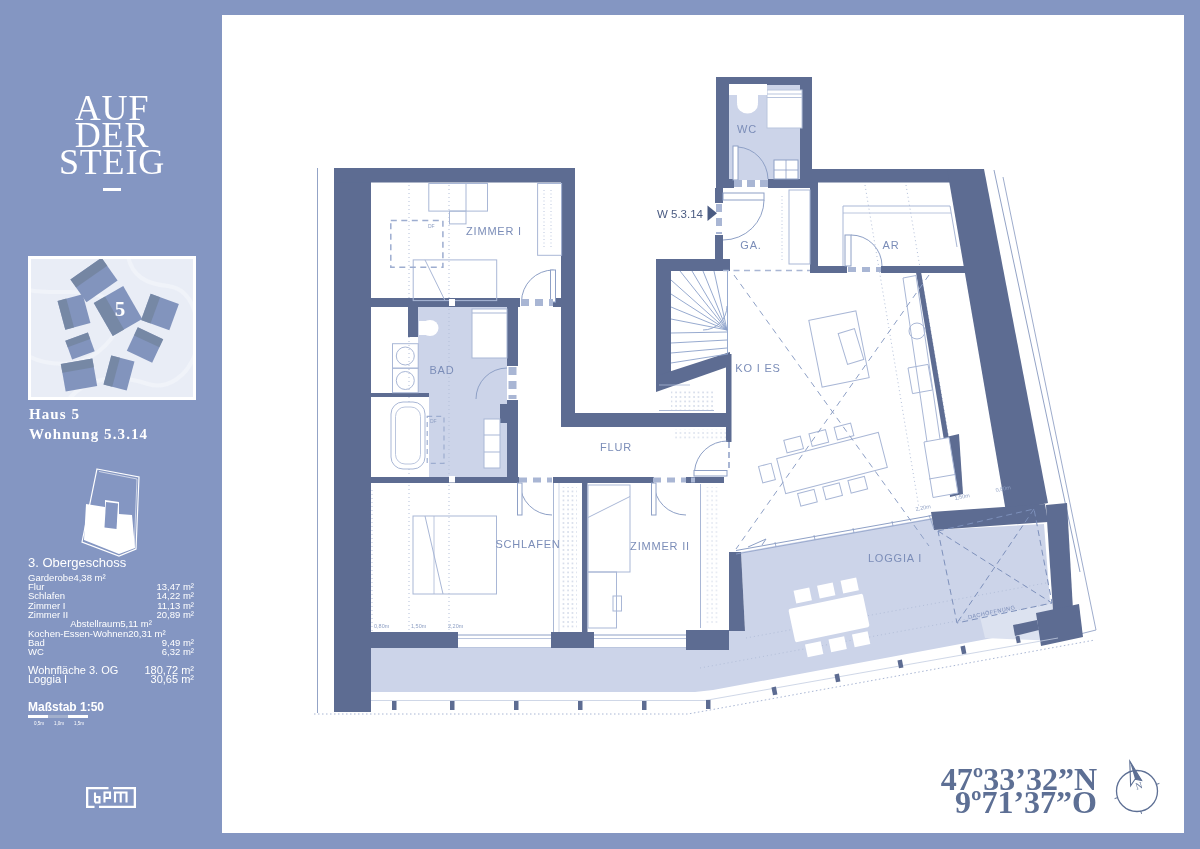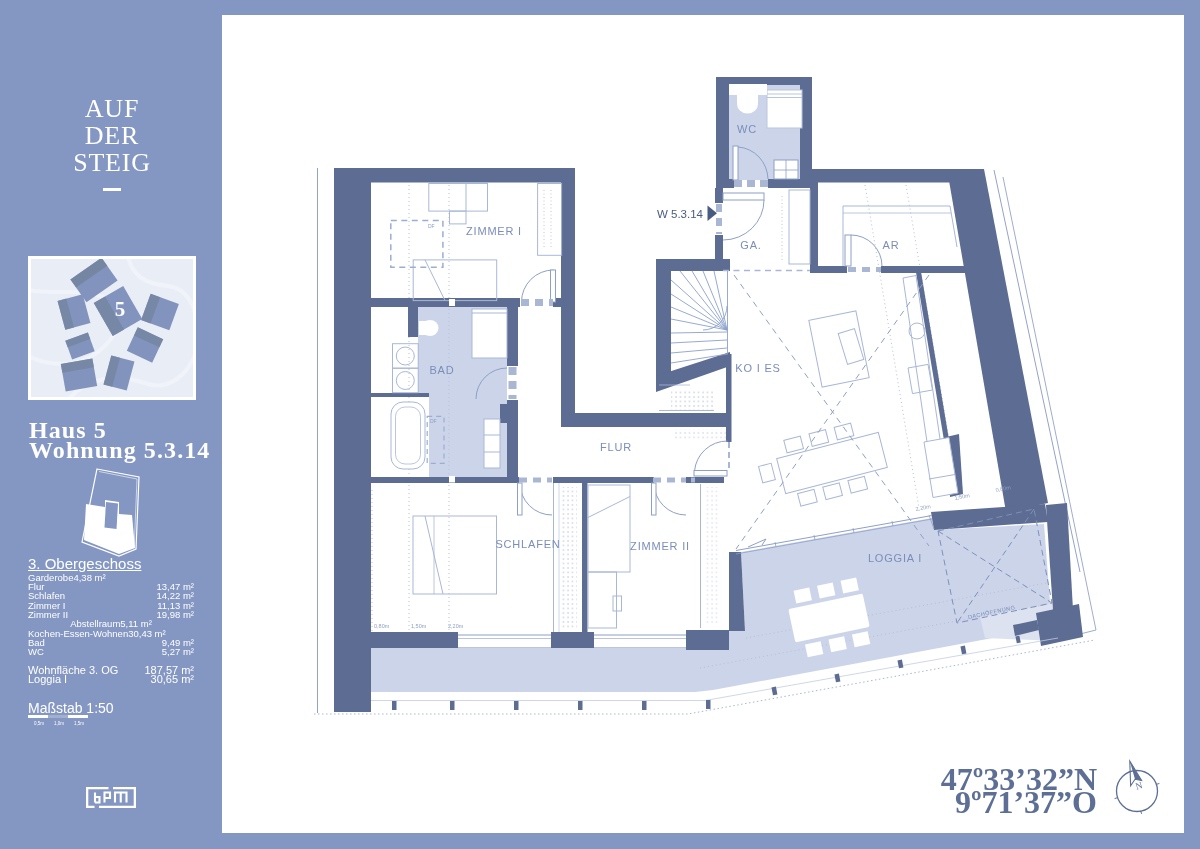--- a/index.html
+++ b/index.html
@@ -6,21 +6,21 @@
   body{width:1200px;height:849px;background:#8496c2;position:relative;overflow:hidden;
        font-family:"Liberation Sans",sans-serif;}
   .abs{position:absolute;}
 </style>
 </head>
 <body>
 
 <div class="abs" style="left:222px;top:15px;width:962px;height:818px;background:#ffffff;"></div>
 
 <div class="abs" style="left:1px;top:95px;width:222px;text-align:center;color:#ffffff;
-     font-family:'Liberation Serif',serif;font-size:26px;line-height:27px;letter-spacing:0.8px;">AUF<br>DER<br>STEIG</div>
+     font-family:'Liberation Serif',serif;font-size:36px;line-height:27px;letter-spacing:0.8px;">AUF<br>DER<br>STEIG</div>
 
 <div class="abs" style="left:103px;top:188px;width:18px;height:3px;background:#ffffff;"></div>
 
 <svg class="abs" style="left:28px;top:256px;" width="168" height="144" viewBox="0 0 168 144">
   <rect x="0" y="0" width="168" height="144" fill="#e9edf6"></rect>
 
   <g stroke="#f6f8fc" stroke-width="4" fill="none" opacity="0.55">
     <path d="M0,34 C30,40 60,30 80,44 C100,58 90,80 70,96 C50,112 20,110 0,100"></path>
     <path d="M40,144 C60,120 90,118 120,128 C140,134 160,120 168,96"></path>
     <path d="M100,0 C104,20 118,28 140,30 C156,32 164,44 168,60"></path>
@@ -64,85 +64,85 @@
   <g transform="rotate(-10 51 119)">
       <rect x="35" y="105" width="32" height="28" fill="#8294bd"></rect>
       <rect x="35" y="105" width="32" height="9" fill="#73849f" opacity="0.8"></rect>
     </g>
 
   <rect x="1.5" y="1.5" width="165" height="141" fill="none" stroke="#ffffff" stroke-width="3"></rect>
 
   <text x="92" y="60" text-anchor="middle" fill="#ffffff" font-family="Liberation Serif,serif" font-size="21" font-weight="bold">5</text>
 </svg>
 
-<div class="abs" style="left:29px;top:421px;color:#ffffff;font-family:'Liberation Serif',serif;
-     font-weight:bold;font-size:24px;line-height:19.5px;letter-spacing:1.1px;">Haus 5<br>Wohnung 5.3.14</div>
+<div class="abs" style="left:29px;top:405px;color:#ffffff;font-family:'Liberation Serif',serif;
+     font-weight:bold;font-size:15px;line-height:19.5px;letter-spacing:1.1px;">Haus 5<br>Wohnung 5.3.14</div>
 
 <svg class="abs" style="left:75px;top:462px;" width="72" height="98" viewBox="0 0 72 98">
   <path d="M22,7 L64,15 L61,87 L44,94 L7,80 Z" fill="none" stroke="#ffffff" stroke-width="1.2"></path>
   <path d="M24,9.5 L62,17 L59.2,85" fill="none" stroke="#ffffff" stroke-width="0.6"></path>
 
   <path d="M9,78 L11,42 L30,45 L30,38 L44,40 L44,52 L57,53 L60,86 L44,92 Z" fill="#ffffff"></path>
 
   <path d="M31,40 L43,41.5 L41.5,67 L29.5,65.5 Z" fill="#8496c2"></path>
 </svg>
 
-<div class="abs" style="left:28px;top:555px;color:#ffffff;font-size:15px;text-decoration:underline;">3. Obergeschoss</div>
+<div class="abs" style="left:28px;top:555px;color:#ffffff;font-size:13px;">3. Obergeschoss</div>
 
 <div class="abs" style="left:28px;top:572.6px;width:166px;color:#ffffff;font-size:9.5px;line-height:9.35px;">
   <div style="display:flex;justify-content:flex-start">
       <span>Garderobe</span>
       <span>4,38 m²</span>
     </div>
   <div style="display:flex;justify-content:space-between">
       <span>Flur</span>
       <span>13,47 m²</span>
     </div>
   <div style="display:flex;justify-content:space-between">
       <span>Schlafen</span>
       <span>14,22 m²</span>
     </div>
   <div style="display:flex;justify-content:space-between">
       <span>Zimmer I</span>
       <span>11,13 m²</span>
     </div>
   <div style="display:flex;justify-content:space-between">
       <span>Zimmer II</span>
-      <span>19,98 m²</span>
+      <span>20,89 m²</span>
     </div>
   <div style="display:flex;justify-content:center">
       <span>Abstellraum</span>
       <span>5,11 m²</span>
     </div>
   <div style="display:flex;">
       <span>Kochen-Essen-Wohnen</span>
-      <span>30,43 m²</span>
+      <span>20,31 m²</span>
     </div>
   <div style="display:flex;justify-content:space-between">
       <span>Bad</span>
       <span>9,49 m²</span>
     </div>
   <div style="display:flex;justify-content:space-between">
       <span>WC</span>
-      <span>5,27 m²</span>
+      <span>6,32 m²</span>
     </div>
 </div>
 
 <div class="abs" style="left:28px;top:665.5px;width:166px;color:#ffffff;font-size:11px;line-height:9.35px;">
   <div style="display:flex;justify-content:space-between">
       <span>Wohnfläche 3. OG</span>
-      <span>187,57 m²</span>
+      <span>180,72 m²</span>
     </div>
   <div style="display:flex;justify-content:space-between">
       <span>Loggia I</span>
       <span>30,65 m²</span>
     </div>
 </div>
 
-<div class="abs" style="left:28px;top:699.5px;color:#ffffff;font-size:14px;">Maßstab 1:50</div>
+<div class="abs" style="left:28px;top:699.5px;color:#ffffff;font-size:12px;font-weight:bold;">Maßstab 1:50</div>
 
 <div class="abs" style="left:28px;top:714.5px;width:60px;height:3.6px;background:#ffffff;"></div>
 <div class="abs" style="left:48px;top:714.5px;width:20px;height:3.6px;background:#a3b0cd;"></div>
 
 <div class="abs" style="left:28px;top:721px;width:92px;color:#ffffff;font-size:4.5px;">
   <span style="position:absolute;left:6px;">0,5m</span>
   <span style="position:absolute;left:26px;">1,0m</span>
   <span style="position:absolute;left:46px;">1,5m</span>
 </div>
 

